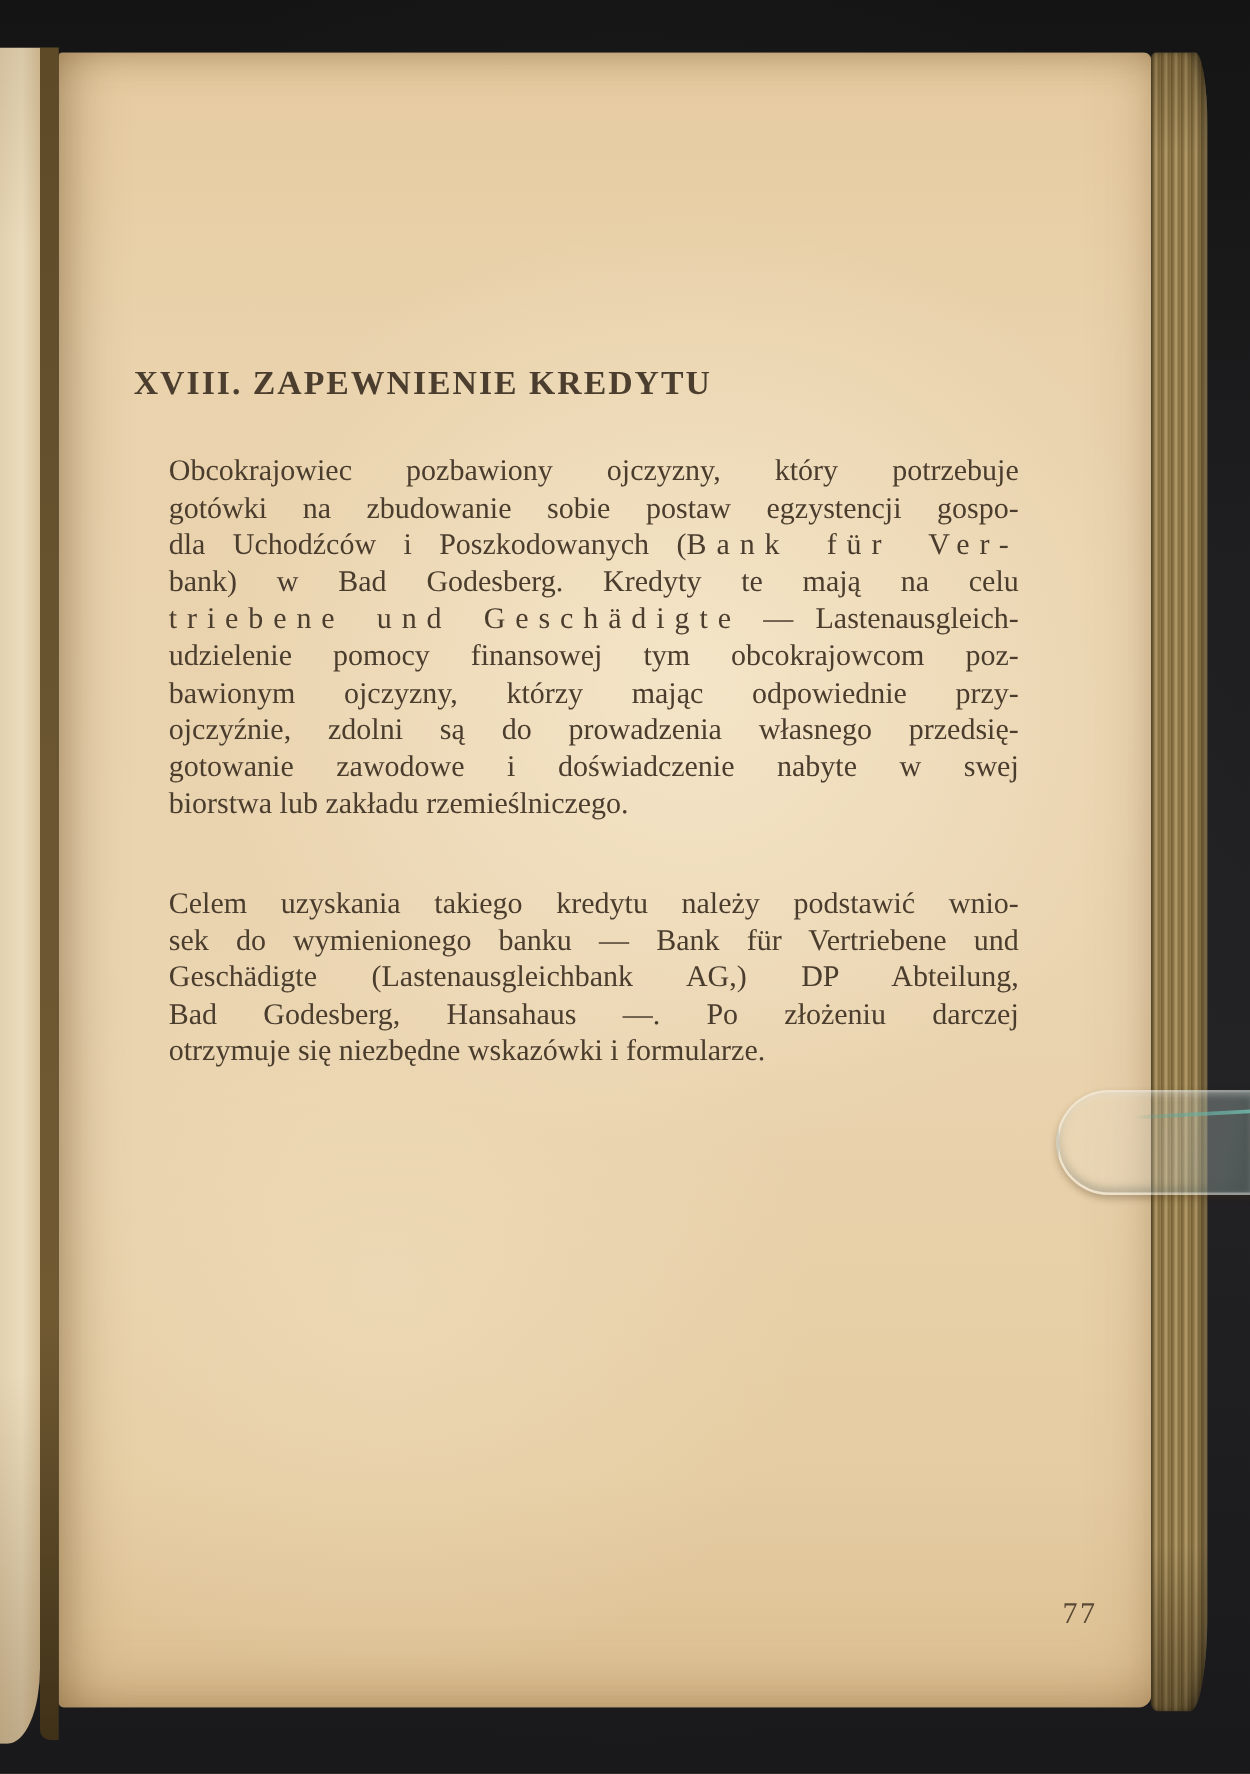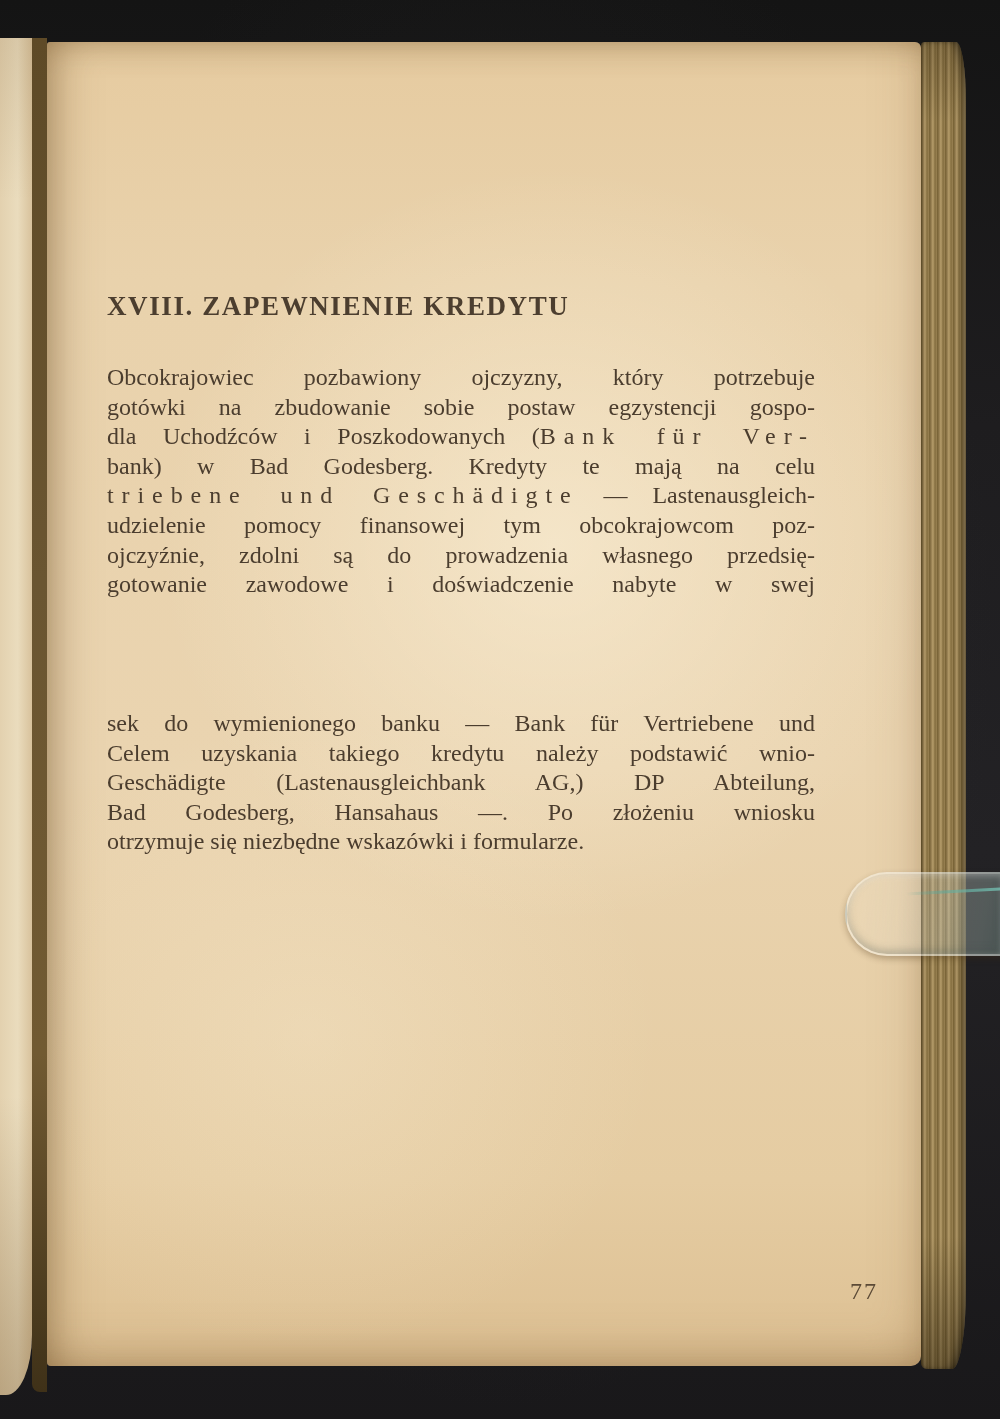--- a/index.html
+++ b/index.html
@@ -52,20 +52,21 @@
     font-size:27px;font-weight:bold;letter-spacing:1.6px;
     color:var(--title-ink,#4c3e2f);
   }
   .para{position:absolute;left:0;width:708px;}
   .para-0{top:321px;}
   .para-1{top:667px;}
   .line{
     font-size:24px;line-height:29.6px;
     text-align:justify;text-align-last:justify;
     white-space:nowrap;
+    margin-left:28px;
   }
   .line{white-space:normal;}
   .line.no-j{text-align-last:left;}
   .sp{letter-spacing:0.33em;}
   .page-number{
     position:absolute;left:727px;top:1236px;width:60px;
     font-size:24px;letter-spacing:2px;color:#5b4a36;text-align:center;
   }
   
   .page-stack{
@@ -113,28 +114,30 @@
     <div class="text-block">
       <h1 class="title">XVIII. ZAPEWNIENIE KREDYTU</h1>
       <div>
           <div class="para para-0">
             <div class="line"><span>Obcokrajowiec pozbawiony ojczyzny, który potrzebuje</span></div>
             <div class="line"><span>gotówki na zbudowanie sobie postaw egzystencji gospo-</span></div>
             <div class="line"><span>dla Uchodźców i Poszkodowanych (</span><span class="sp">Bank für Ver-</span></div>
             <div class="line"><span>bank) w Bad Godesberg. Kredyty te mają na celu</span></div>
             <div class="line"><span class="sp">triebene und Geschädigte</span><span> — Lastenausgleich-</span></div>
             <div class="line"><span>udzielenie pomocy finansowej tym obcokrajowcom poz-</span></div>
+            <div class="line"><span>bawionym ojczyzny, którzy mając odpowiednie przy-</span></div>
             <div class="line"><span>ojczyźnie, zdolni są do prowadzenia własnego przedsię-</span></div>
             <div class="line"><span>gotowanie zawodowe i doświadczenie nabyte w swej</span></div>
+            <div class="line no-j"><span>biorstwa lub zakładu rzemieślniczego.</span></div>
           </div>
           <div class="para para-1">
+            <div class="line"><span>Celem uzyskania takiego kredytu należy podstawić wnio-</span></div>
             <div class="line"><span>sek do wymienionego banku — Bank für Vertriebene und</span></div>
-            <div class="line"><span>Celem uzyskania takiego kredytu należy podstawić wnio-</span></div>
             <div class="line"><span>Geschädigte (Lastenausgleichbank AG,) DP Abteilung,</span></div>
-            <div class="line"><span>Bad Godesberg, Hansahaus —. Po złożeniu wniosku</span></div>
+            <div class="line"><span>Bad Godesberg, Hansahaus —. Po złożeniu darczej</span></div>
             <div class="line no-j"><span>otrzymuje się niezbędne wskazówki i formularze.</span></div>
           </div>
         </div>
       <div class="page-number">77</div>
     </div>
   </div>
 
   <div class="page-stack"></div>
   <div class="clip"></div>
 </div>

